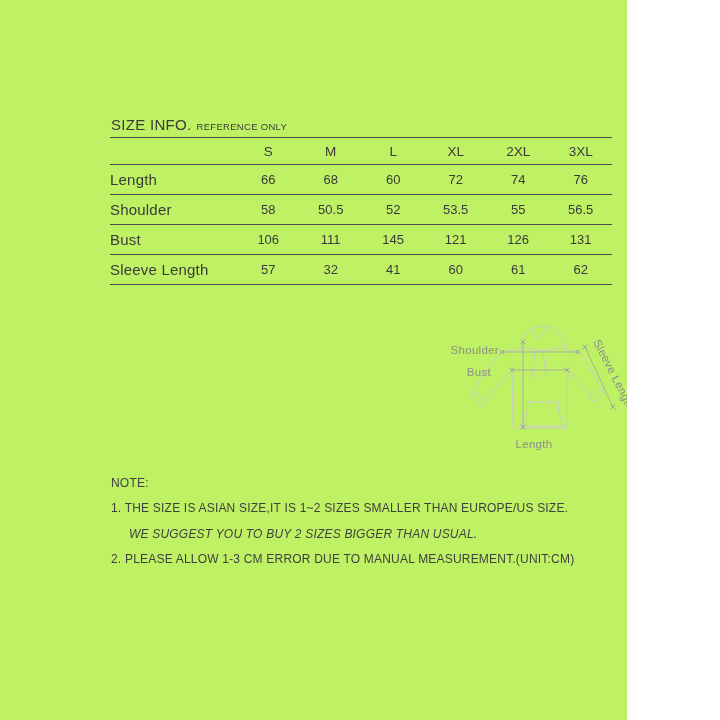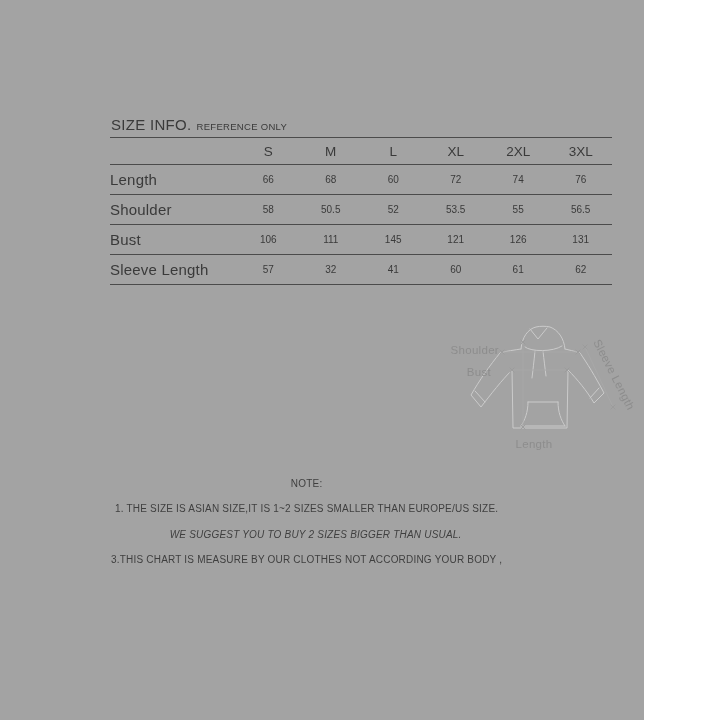--- a/index.html
+++ b/index.html
@@ -1,42 +1,42 @@
 <!DOCTYPE html>
 <html><head>
 <meta charset="utf-8">
 <style>
   html,body{margin:0;padding:0;background:#ffffff;}
   #sheet{
-    position:relative;width:627px;height:720px;background:#a3a3a3;overflow:hidden;
-    font-family:"Liberation Sans","DejaVu Sans",sans-serif;color:#3c3c3c;padding-left:17px;
+    position:relative;width:627px;height:720px;background:#bef264;overflow:hidden;
+    font-family:"Liberation Sans","DejaVu Sans",sans-serif;color:#3c3c3c;
   }
   
   .title-row{position:absolute;left:111px;top:116px;white-space:nowrap;}
   .title-main{font-size:15px;letter-spacing:.3px;color:#3a3a3a;}
   .title-sub{font-size:9.5px;letter-spacing:.3px;color:#3a3a3a;margin-left:5px;}
   
   table.size-table{
     position:absolute;left:110px;top:137px;width:502px;
     border-collapse:collapse;border-spacing:0;table-layout:fixed;
     border-top:1.2px solid #4b4b4b;
   }
   .size-table th,.size-table td{padding:0;font-weight:normal;}
   .size-table thead th{height:26px;font-size:13.5px;border-bottom:1.2px solid #4b4b4b;color:#3a3a3a;}
-  .size-table tbody td{height:29px;font-size:10px;border-bottom:1.2px solid #4b4b4b;color:#3a3a3a;}
+  .size-table tbody td{height:29px;font-size:13px;border-bottom:1.2px solid #4b4b4b;color:#3a3a3a;}
   .size-table .lbl{width:126px;text-align:left;font-size:15px;letter-spacing:.2px;}
   .size-table .val{width:62px;text-align:center;}
   
   svg.garment{position:absolute;left:435px;top:307px;}
   .garment-line{fill:none;stroke:#cbcbcb;stroke-width:1;stroke-linecap:round;stroke-linejoin:round;}
   .measure-line{fill:none;stroke:#a8a8a8;stroke-width:.9;}
   .xmark{stroke:#9b9b9b;stroke-width:.9;}
   .diagram-label{fill:#8d8d8d;font-size:11.5px;letter-spacing:.3px;font-family:"Liberation Sans","DejaVu Sans",sans-serif;}
   
-  .notes{position:absolute;left:111px;top:471px;font-size:10px;line-height:25.4px;letter-spacing:.2px;color:#3f3f3f;white-space:nowrap;text-align:center;}
+  .notes{position:absolute;left:111px;top:471px;font-size:12px;line-height:25.4px;letter-spacing:.2px;color:#3f3f3f;white-space:nowrap;}
   .note-line{height:25.4px;}
   .note-indent{padding-left:18px;font-style:italic;}
 </style>
 </head>
 <body>
 
 <div id="sheet">
 
   <div class="title-row">
     <span class="title-main">SIZE INFO.</span><span class="title-sub">REFERENCE ONLY</span>
@@ -135,16 +135,16 @@
     <text class="diagram-label" x="64" y="47" text-anchor="end">Shoulder</text>
     <text class="diagram-label" x="56" y="69" text-anchor="end">Bust</text>
     <text class="diagram-label" x="158" y="35" transform="rotate(63 158 35)">Sleeve Length</text>
     <text class="diagram-label" x="99" y="141" text-anchor="middle">Length</text>
   </svg>
 
   <div class="notes">
     <div class="note-line">NOTE:</div>
     <div class="note-line">1. THE SIZE IS ASIAN SIZE,IT IS 1~2 SIZES SMALLER THAN EUROPE/US SIZE.</div>
     <div class="note-line note-indent">WE SUGGEST YOU TO BUY 2 SIZES BIGGER THAN USUAL.</div>
-    <div class="note-line">3.THIS CHART IS MEASURE BY OUR CLOTHES NOT ACCORDING YOUR BODY ,</div>
+    <div class="note-line">2. PLEASE ALLOW 1-3 CM ERROR DUE TO MANUAL MEASUREMENT.(UNIT:CM)</div>
   </div>
 
 </div>
 
 </body></html>

